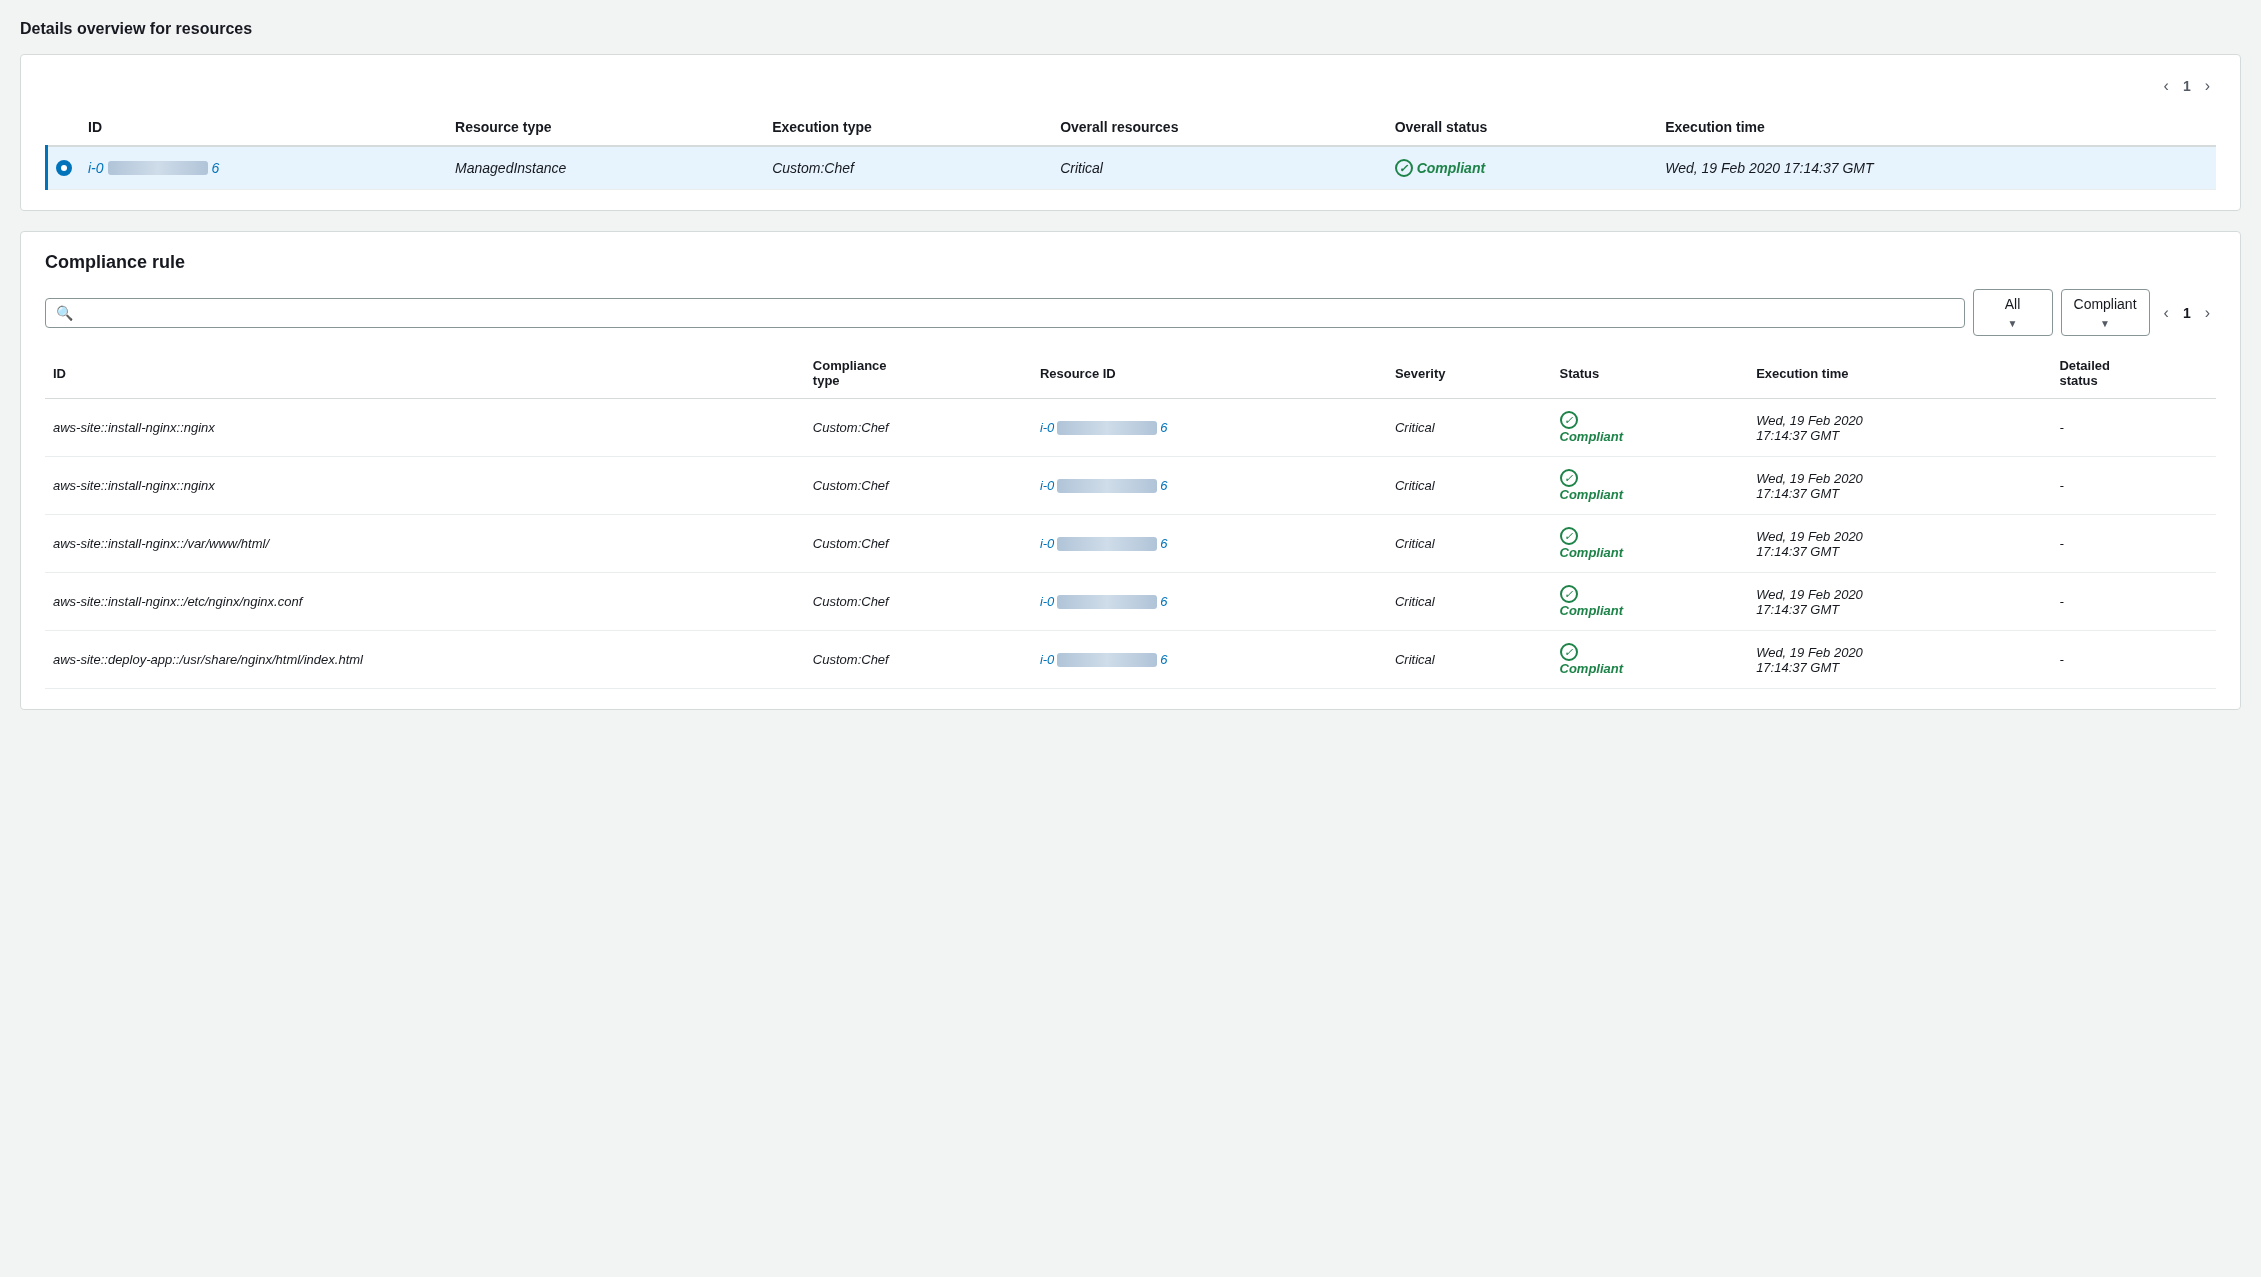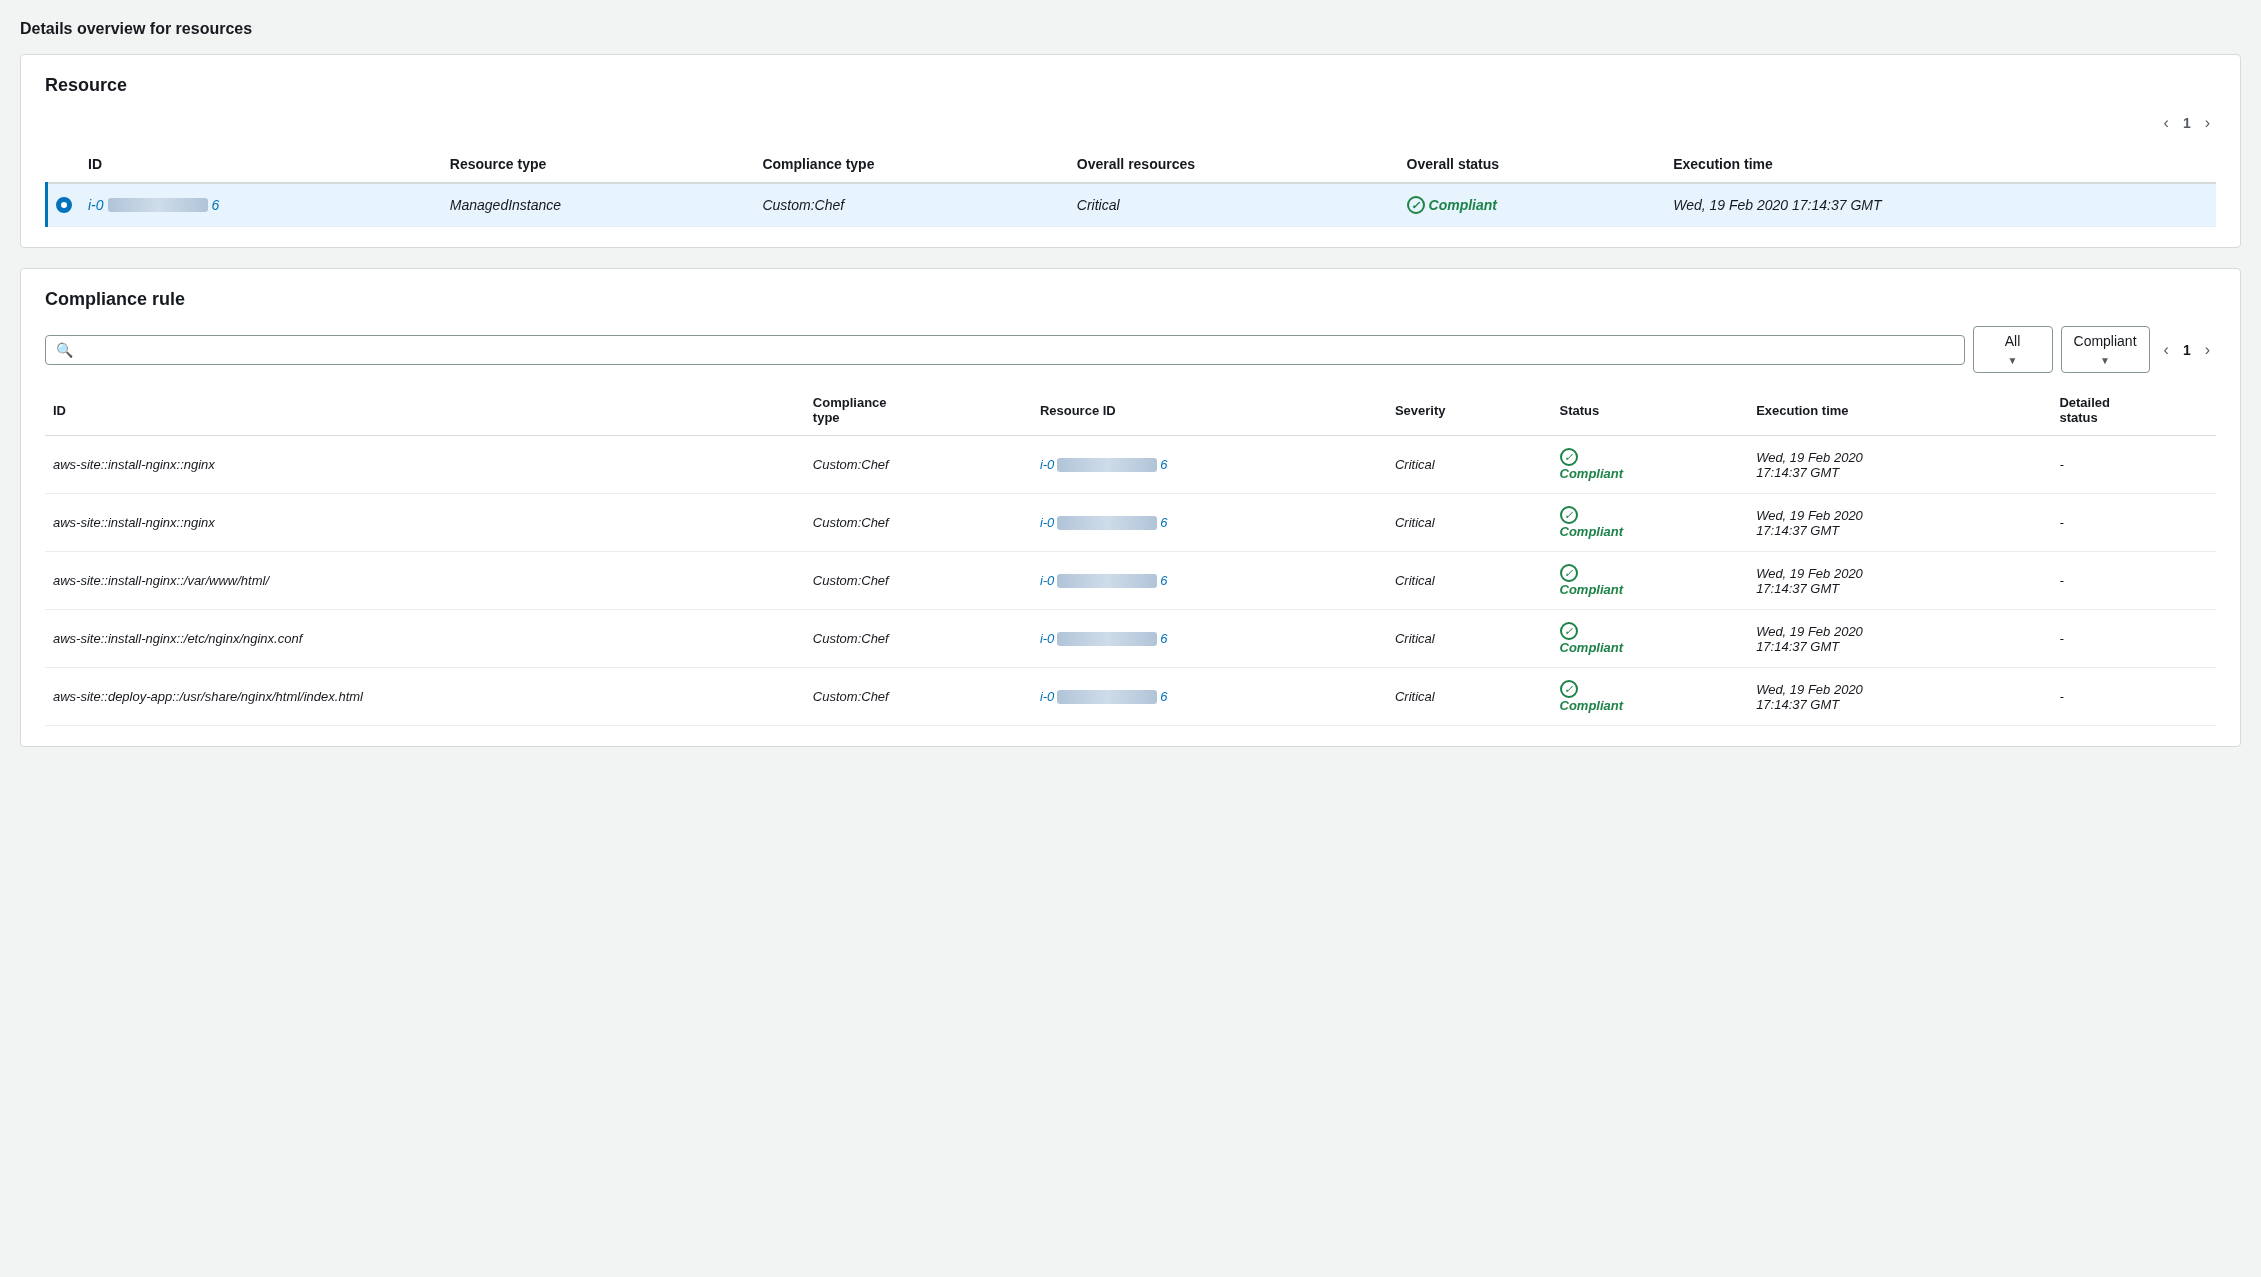--- a/index.html
+++ b/index.html
@@ -203,35 +203,34 @@
       flex-direction: column;
       align-items: flex-start;
     }
   </style>
 </head>
 <body>
 
 <h1 class="page-title">Details overview for resources</h1>
 
 <div class="section-card">
-  <div class="section-title">Resource</div>
 
   <div class="pagination-row">
     <button class="pagination-btn">‹</button>
     <span class="pagination-num">1</span>
     <button class="pagination-btn">›</button>
   </div>
 
   <table>
     <thead>
       <tr>
         <th style="width:30px;"></th>
         <th>ID</th>
         <th>Resource type</th>
-        <th>Compliance type</th>
+        <th>Execution type</th>
         <th>Overall resources</th>
         <th>Overall status</th>
         <th>Execution time</th>
       </tr>
     </thead>
     <tbody>
       <tr class="selected-row">
         <td>
           <div class="radio-circle"></div>
         </td>

